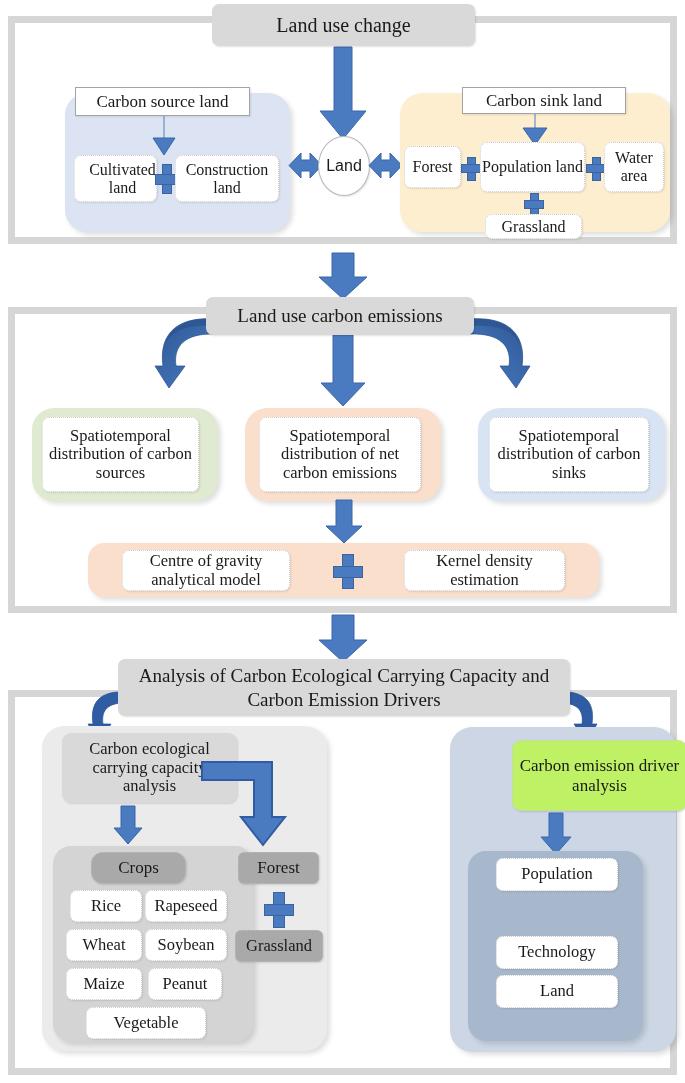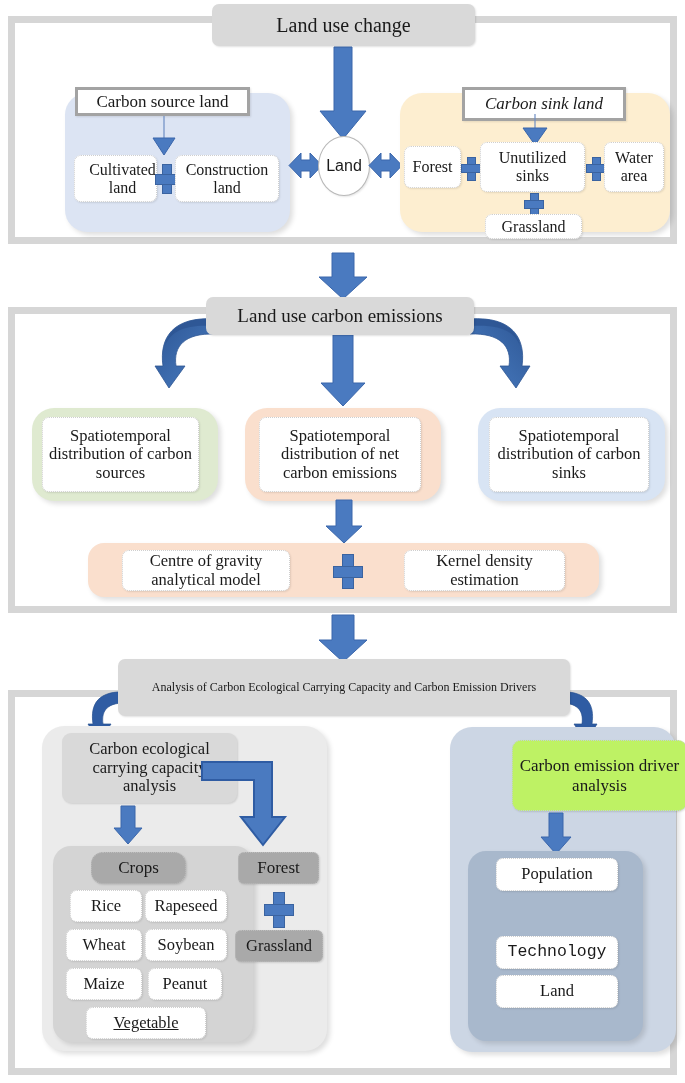--- a/index.html
+++ b/index.html
@@ -47,21 +47,21 @@
   
   .wbox{
     background:#ffffff;
     border:1px dotted #cfcfcf;
     border-radius:7px;
     display:flex;align-items:center;justify-content:center;
     text-align:center;
     line-height:1.12;
     box-shadow:1px 1px 2px rgba(0,0,0,.10);
   }
-  .wbox.sharp{border-radius:0;border:3px solid #a3a3a3;}
+  .wbox.sharp{border-radius:0;border:1px solid #a3a3a3;}
   .gbox{
     background:#a9a9a9;
     border:1px dotted #bdbdbd;
     border-radius:6px;
     display:flex;align-items:center;justify-content:center;
     text-align:center;
     box-shadow:1px 1px 2px rgba(0,0,0,.12);
   }
   .sbox{
     background:#bef264;
@@ -137,40 +137,40 @@
   <div class="abs ellipse" style="left:318px;top:136px;width:52px;height:60px;font-size:16px;">
     <span>Land</span>
   </div>
 
   <svg class="abs" style="left:369px;top:150px;width:33px;height:31px;">
     <polygon points="0,15.5 12,3 12,10 21,10 21,3 33,15.5 21,28 21,21 12,21 12,28" fill="#4a7ac0" stroke="#3a66ab" stroke-width="1"></polygon>
   </svg>
 
   <div class="abs panel panel-yellow" style="left:400px;top:93px;width:270px;height:139px;"></div>
 
-  <div class="abs wbox sharp" style="left:462px;top:87px;width:164px;height:34px;font-size:17px;font-style:italic;">
+  <div class="abs wbox sharp" style="left:462px;top:87px;width:164px;height:27px;font-size:17px;">
     <span>Carbon sink land</span>
   </div>
 
   <svg class="abs" style="left:521px;top:114px;width:28px;height:31px;">
     <line x1="14" y1="0" x2="14" y2="14" stroke="#6d8ec4" stroke-width="1.2"></line>
     <polygon points="2,14 26,14 14,31" fill="#4a7ac0" stroke="#3a66ab" stroke-width="1"></polygon>
   </svg>
 
   <div class="abs wbox" style="left:404px;top:146px;width:57px;height:42px;font-size:16px;">
     <span>Forest</span>
   </div>
 
   <div class="plus-shape" style="left:461px;top:157px;width:18px;height:22px;">
     <i style="left:5.5px;top:0;width:7px;height:22px;"></i>
     <i style="left:0;top:7px;width:18px;height:7px;"></i>
   </div>
 
   <div class="abs wbox" style="left:480px;top:142px;width:105px;height:50px;font-size:16px;">
-    <span>Unutilized sinks</span>
+    <span>Population land</span>
   </div>
 
   <div class="plus-shape" style="left:586px;top:157px;width:18px;height:22px;">
     <i style="left:5.5px;top:0;width:7px;height:22px;"></i>
     <i style="left:0;top:7px;width:18px;height:7px;"></i>
   </div>
 
   <div class="abs wbox" style="left:604px;top:142px;width:60px;height:50px;font-size:16px;">
     <span>Water area</span>
   </div>
@@ -255,21 +255,21 @@
   <div class="abs wbox" style="left:404px;top:550px;width:161px;height:41px;font-size:16.5px;">
     <span>Kernel density estimation</span>
   </div>
 
   <svg class="abs" style="left:317px;top:615px;width:52px;height:48px;">
     <polygon points="15,0 37,0 37,25 50,25 26,47 2,25 15,25" fill="#4a7ac0" stroke="#3a66ab" stroke-width="1"></polygon>
   </svg>
 
   <div class="abs frame" style="left:8px;top:690px;width:669px;height:385px;"></div>
 
-  <div class="abs title-pill" style="left:118px;top:659px;width:452px;height:57px;font-size:12px;line-height:1.25;padding:0 14px;">
+  <div class="abs title-pill" style="left:118px;top:659px;width:452px;height:57px;font-size:19px;line-height:1.25;padding:0 14px;">
     <span>Analysis of Carbon Ecological Carrying Capacity and Carbon Emission Drivers</span>
   </div>
 
   <svg class="abs" style="left:88px;top:688px;width:46px;height:62px;">
     <path d="M 40,4 C 10,2 2,16 5,36 L 0,36 L 11,54 L 23,36 L 15,36 C 13,22 20,14 40,15 Z" fill="#2f5ca3" stroke="#27508f" stroke-width="0.7"></path>
   </svg>
 
   <svg class="abs" style="left:551px;top:688px;width:46px;height:62px;">
     <path d="M 6,4 C 36,2 44,16 41,36 L 46,36 L 35,54 L 23,36 L 31,36 C 33,22 26,14 6,15 Z" fill="#2f5ca3" stroke="#27508f" stroke-width="0.7"></path>
   </svg>
@@ -308,21 +308,21 @@
     <span>Soybean</span>
   </div>
 
   <div class="abs wbox" style="left:66px;top:968px;width:76px;height:32px;font-size:16.5px;">
     <span>Maize</span>
   </div>
   <div class="abs wbox" style="left:148px;top:968px;width:74px;height:32px;font-size:16.5px;">
     <span>Peanut</span>
   </div>
 
-  <div class="abs wbox" style="left:86px;top:1007px;width:120px;height:32px;font-size:16.5px;text-decoration:underline;">
+  <div class="abs wbox" style="left:86px;top:1007px;width:120px;height:32px;font-size:16.5px;">
     <span>Vegetable</span>
   </div>
 
   <div class="abs gbox" style="left:238px;top:852px;width:81px;height:32px;font-size:17px;">
     <span>Forest</span>
   </div>
 
   <div class="plus-shape" style="left:264px;top:892px;width:28px;height:34px;">
     <i style="left:9px;top:0;width:10px;height:34px;"></i>
     <i style="left:0;top:12px;width:28px;height:10px;"></i>
@@ -340,20 +340,20 @@
 
   <svg class="abs" style="left:540px;top:813px;width:32px;height:42px;">
     <polygon points="9,0 23,0 23,24 31,24 16,41 1,24 9,24" fill="#4a7ac0" stroke="#3a66ab" stroke-width="1"></polygon>
   </svg>
 
   <div class="abs panel panel-steel2" style="left:468px;top:851px;width:175px;height:190px;border-radius:18px;"></div>
 
   <div class="abs wbox" style="left:496px;top:858px;width:122px;height:33px;font-size:16.5px;">
     <span>Population</span>
   </div>
-  <div class="abs wbox" style="left:496px;top:936px;width:122px;height:33px;font-size:16.5px;font-family:Liberation Mono, monospace;">
+  <div class="abs wbox" style="left:496px;top:936px;width:122px;height:33px;font-size:16.5px;">
     <span>Technology</span>
   </div>
   <div class="abs wbox" style="left:496px;top:975px;width:122px;height:33px;font-size:16.5px;">
     <span>Land</span>
   </div>
 
 </div>
 
 </body></html>

